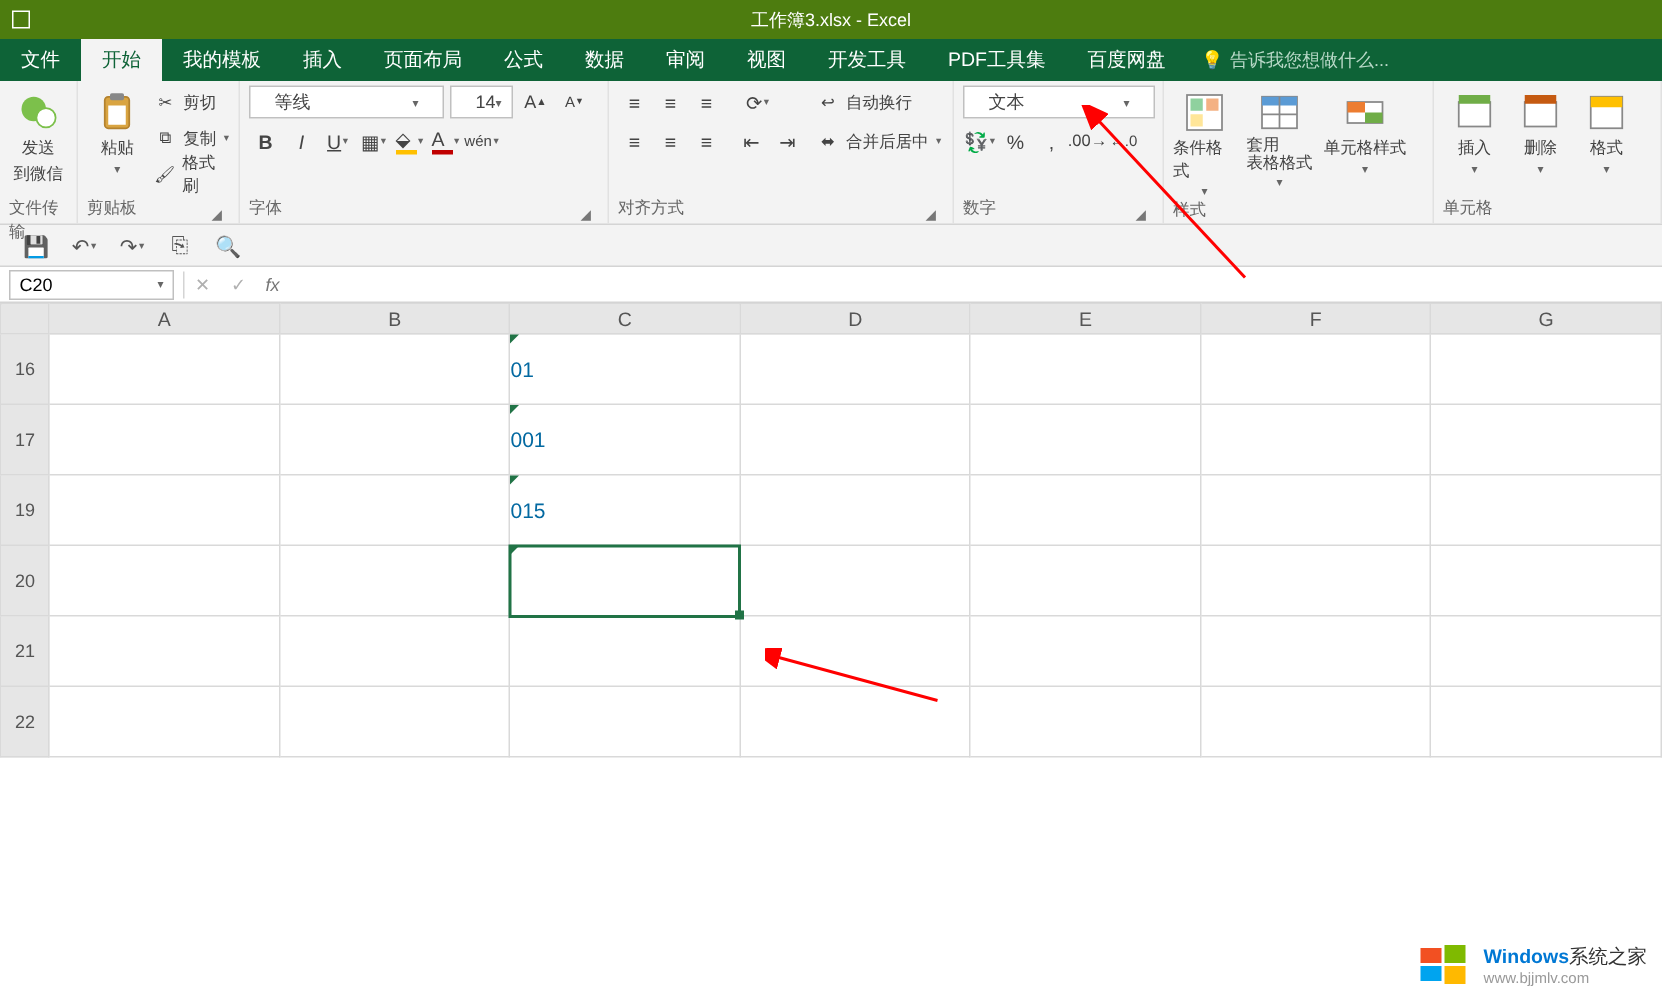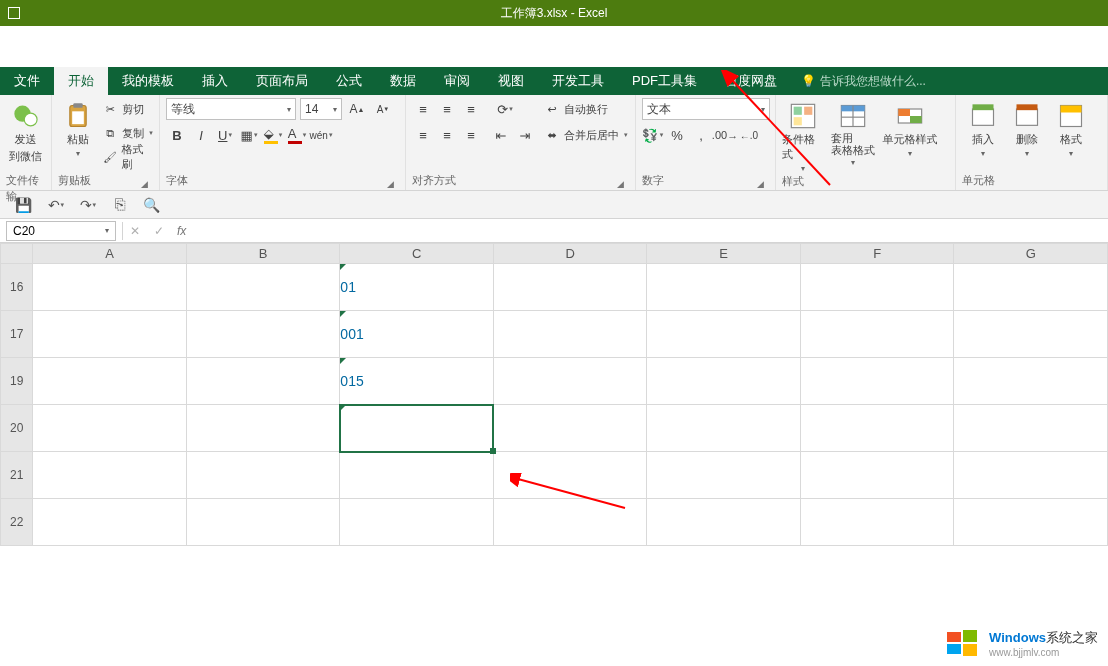--- a/index.html
+++ b/index.html
@@ -2,40 +2,40 @@
 <html><head>
 <meta charset="utf-8">
 <style>
 * { box-sizing: border-box; margin: 0; padding: 0; font-family: "Microsoft YaHei", "Segoe UI", sans-serif; }
 body { width: 1108px; height: 666px; background: #fff; overflow: hidden; position: relative; }
 
 .titlebar { height: 26px; background: #4d7c0f; color: #fff; display: flex; align-items: center; justify-content: center; font-size: 12px; position: relative; }
 .titlebar .qat { position: absolute; left: 8px; display: flex; gap: 10px; align-items: center; }
 .qat-icon { width: 12px; height: 12px; border: 1px solid #fff; }
 
-.menubar { height: 28px; background: #0e6337; display: flex; align-items: stretch; font-size: 13px; margin-top: 41px; }
+.menubar { height: 28px; background: #0e6337; display: flex; align-items: stretch; font-size: 13px; }
 .menubar .tab { padding: 0 14px; display: flex; align-items: center; color: #fff; cursor: pointer; }
 .menubar .tab.active { background: #f3f3f3; color: #0e6337; padding-left: 14px; }
 .menubar .tell { color: #b8d8c7; font-size: 12px; display: flex; align-items: center; margin-left: 10px; gap: 4px; }
 
 .ribbon { height: 96px; background: #f3f3f3; border-bottom: 1px solid #d4d4d4; display: flex; }
 .group { border-right: 1px solid #e1e1e1; display: flex; flex-direction: column; padding: 3px 6px 0 6px; position: relative; }
 .group-body { flex: 1; display: flex; align-items: flex-start; gap: 2px; }
 .group-label { font-size: 11px; color: #666; height: 18px; line-height: 16px; position: relative; }
 .group-label .dlauncher { position: absolute; right: 0; bottom: 2px; width: 12px; height: 12px; font-size: 9px; color: #777; cursor: pointer; }
 
 .bigbtn { display: flex; flex-direction: column; align-items: center; justify-content: center; width: 42px; cursor: pointer; font-size: 11px; color: #444; gap: 2px; padding-top: 4px; }
 .bigbtn svg, .bigbtn .ico { width: 28px; height: 28px; }
 .bigbtn .dd { font-size: 8px; color: #666; }
 
 .smallrow { display: flex; align-items: center; height: 22px; gap: 4px; font-size: 11px; color: #444; cursor: pointer; }
 .smallrow .ico { width: 16px; height: 16px; display: inline-flex; align-items: center; justify-content: center; }
 .col { display: flex; flex-direction: column; gap: 2px; }
 
-.combo { height: 22px; border: 1px solid #c0c0c0; background: #fff; display: flex; align-items: center; padding: 0 4px; font-size: 12px; color: #444; cursor: pointer; }
+.combo { height: 22px; border: 1px solid #c0c0c0; background: #fff; display: flex; align-items: center; padding: 0 16px; font-size: 12px; color: #444; cursor: pointer; }
 .combo .caret { margin-left: auto; font-size: 8px; color: #666; }
 
 .fmtbtn { width: 22px; height: 22px; display: inline-flex; align-items: center; justify-content: center; cursor: pointer; font-size: 13px; color: #444; border-radius: 2px; }
 .dd-sm { font-size: 7px; color: #666; margin-left: 1px; }
 
 .qat2 { height: 28px; background: #f3f3f3; border-bottom: 1px solid #d4d4d4; display: flex; align-items: center; gap: 12px; padding: 0 14px; }
 .qat2 .qbtn { width: 20px; height: 20px; display: inline-flex; align-items: center; justify-content: center; color: #555; cursor: pointer; font-size: 14px; }
 
 .fbar { height: 24px; border-bottom: 1px solid #d4d4d4; display: flex; align-items: center; font-size: 12px; }
 .namebox { width: 110px; height: 20px; border: 1px solid #c0c0c0; margin: 0 6px; padding: 0 6px; display: flex; align-items: center; background: #fff; }

